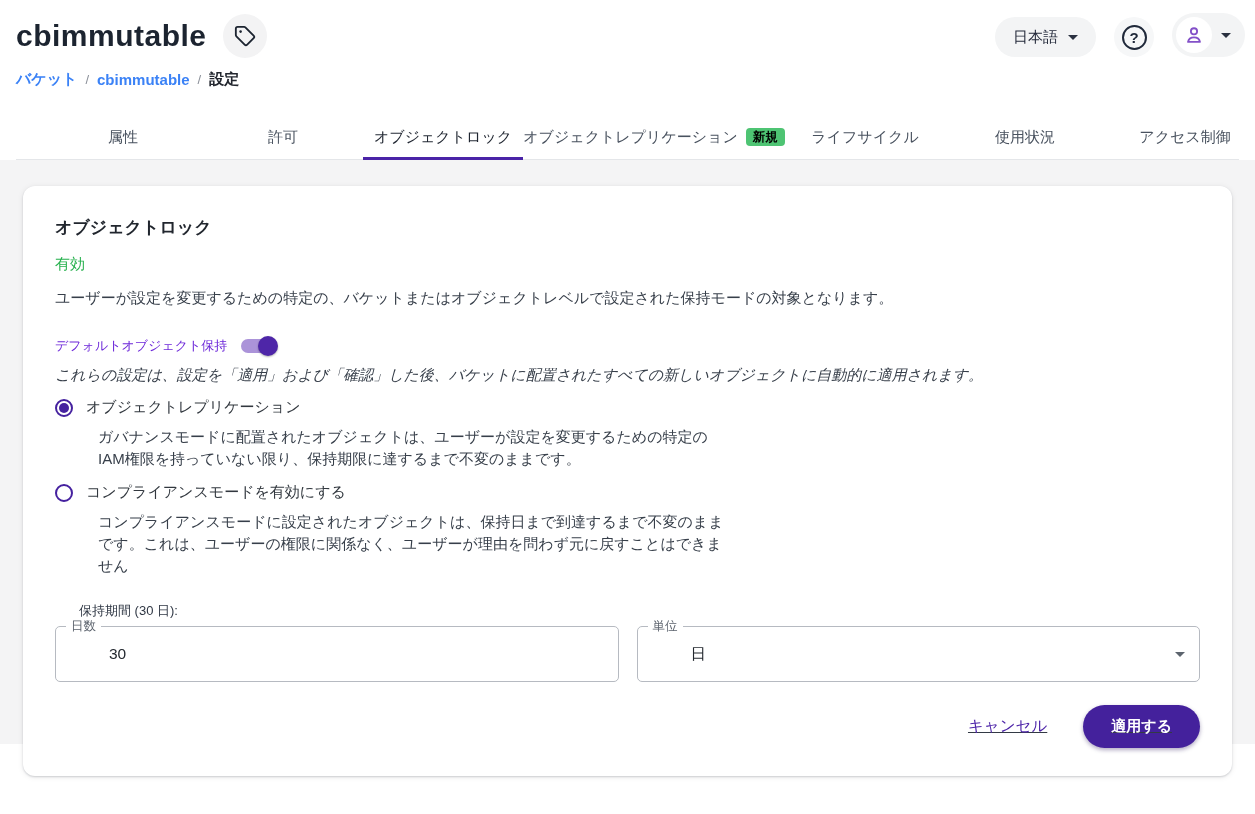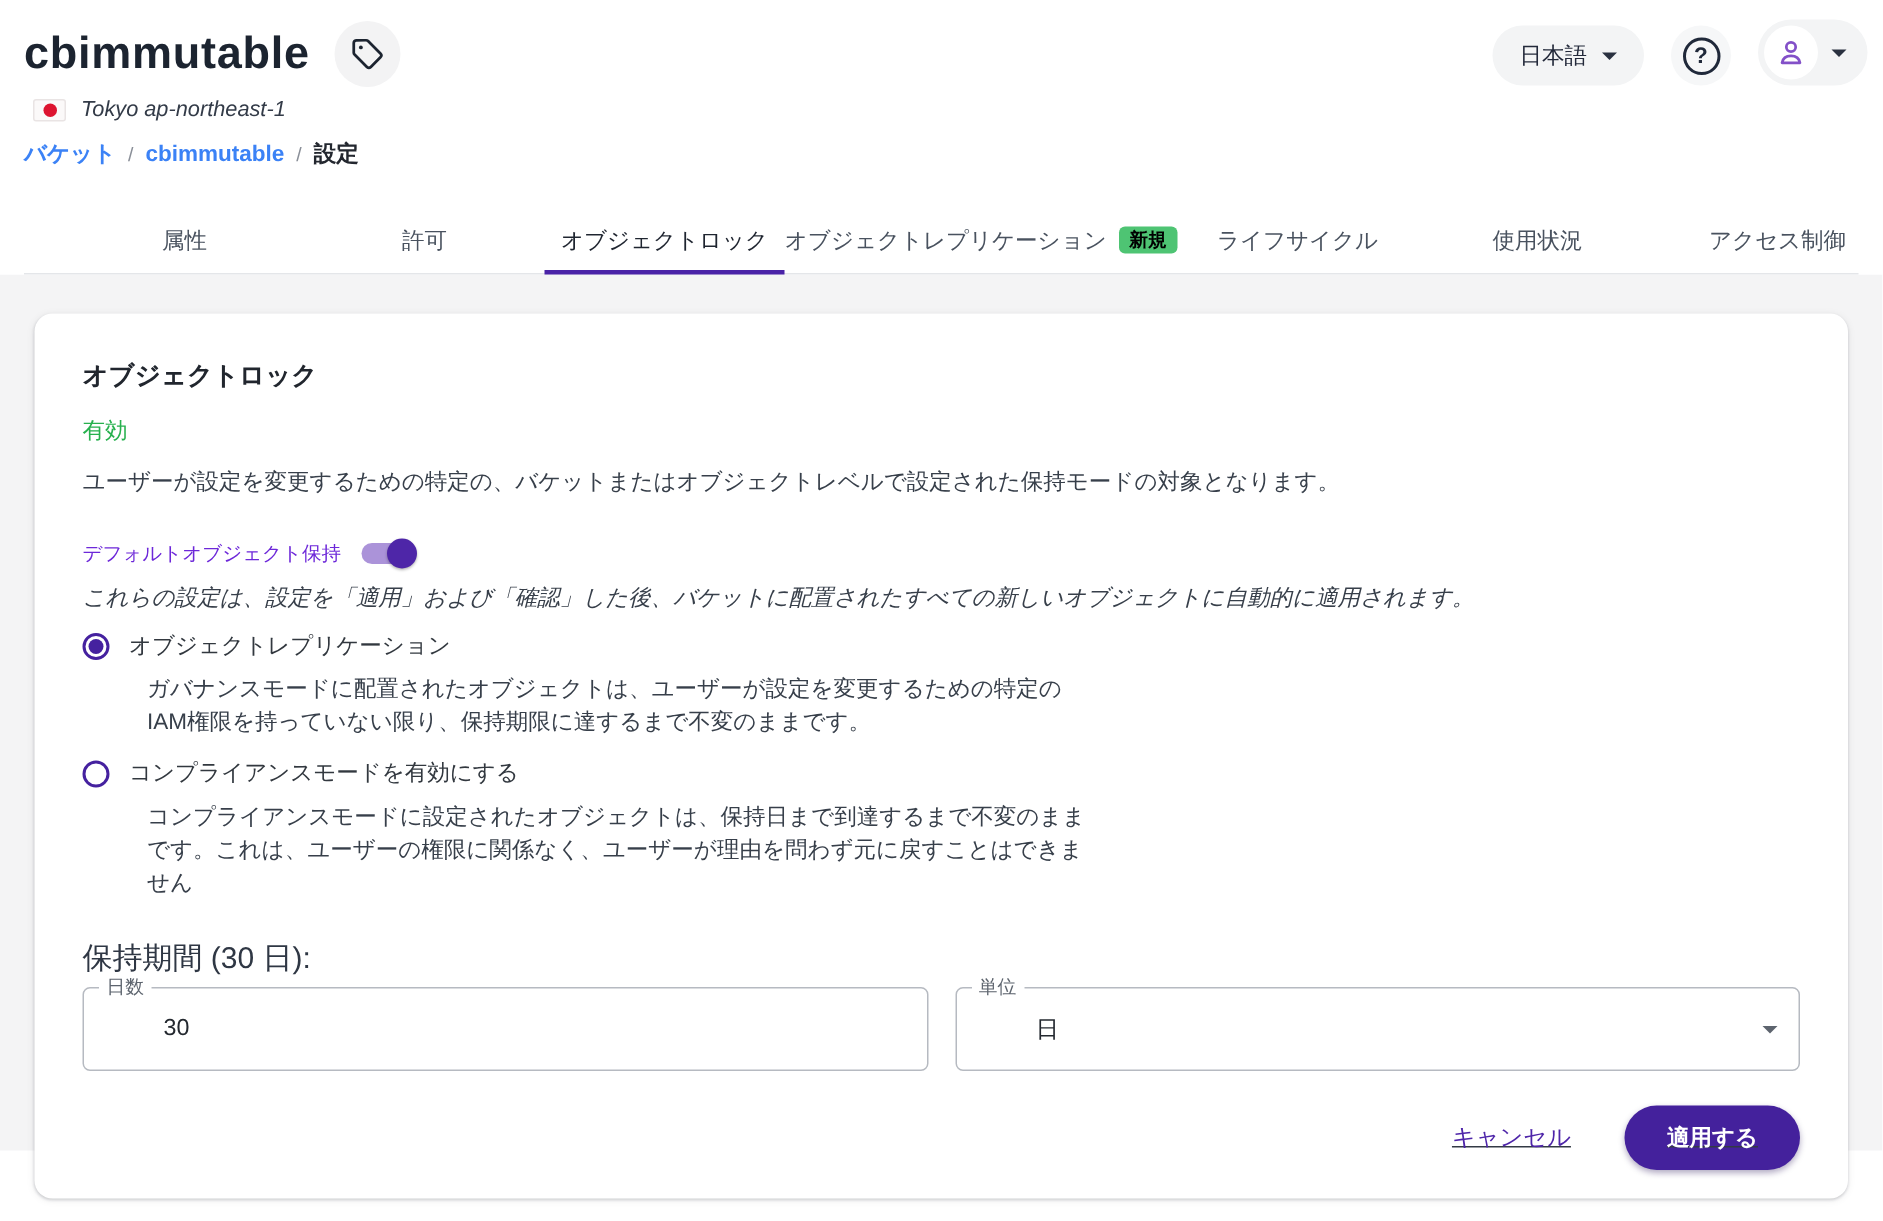--- a/index.html
+++ b/index.html
@@ -71,21 +71,21 @@
 
   .radio-row { display:flex; align-items:center; gap:13px; margin-bottom:9px; }
   .radio { width:18px; height:18px; border:2px solid #45219f; border-radius:50%;
     display:inline-flex; align-items:center; justify-content:center; cursor:pointer; flex:none; }
   .radio.checked::after { content:""; width:10px; height:10px; border-radius:50%; background:#45219f; }
   .radio-label { font-size:15px; color:#32383f; }
   .radio-desc { margin:0 0 13px 43px; font-size:15px; color:#373f4a; line-height:22px;
     white-space:pre-line; }
   .radio-desc.last { margin-bottom:25px; }
 
-  .retention-label { font-size:20px; color:#2f3744; margin-bottom:6px; }
+  .retention-label { font-size:13px; color:#2f3744; margin-bottom:6px;margin-left:24px; }
 
   .fields-row { display:flex; gap:18px; margin-bottom:23px; }
   .field { position:relative; flex:1; height:56px; border:1px solid #b6bac1; border-radius:5px;
     background:#fff; display:flex; align-items:center;padding-left:39px; }
   .field-label { position:absolute; top:-9px; left:10px; background:#fff; padding:0 5px;
     font-size:12.5px; color:#5d646e; }
   .field input { border:none; outline:none; width:100%; font-size:15.5px; color:#23282f;
     padding:0 14px; background:transparent; font-family:inherit; }
   .field .field-value { font-size:15.5px; color:#23282f; padding:0 14px; flex:1; }
   .select-caret { width:0; height:0; border-left:5px solid transparent; border-right:5px solid transparent;
@@ -107,26 +107,20 @@
     <button class="tag-btn">
       <span style="display:flex;">
         <svg width="22" height="22" viewBox="0 0 24 24" fill="none" stroke="#1c2430" stroke-width="2" stroke-linejoin="round">
           <path d="M21.4 11.6l-9-9A2 2 0 0 0 11 2H4a2 2 0 0 0-2 2v7c0 .53.21 1.04.59 1.41l9 9a2 2 0 0 0 2.82 0l7-7a2 2 0 0 0 0-2.82z"></path>
           <circle cx="7.2" cy="7.2" r="1.4" fill="#1c2430" stroke="none"></circle>
         </svg>
       </span>
     </button>
   </div>
 
-  <div class="region-row">
-    <span class="flag">
-        <i></i>
-      </span>
-    <span class="region-label">Tokyo ap-northeast-1</span>
-  </div>
 
   <nav class="breadcrumb">
     <a class="crumb-link">バケット</a>
     <span class="crumb-sep">/</span>
     <a class="crumb-link plain">cbimmutable</a>
     <span class="crumb-sep">/</span>
     <span class="crumb-current">設定</span>
   </nav>
 
   <div class="header-right">

